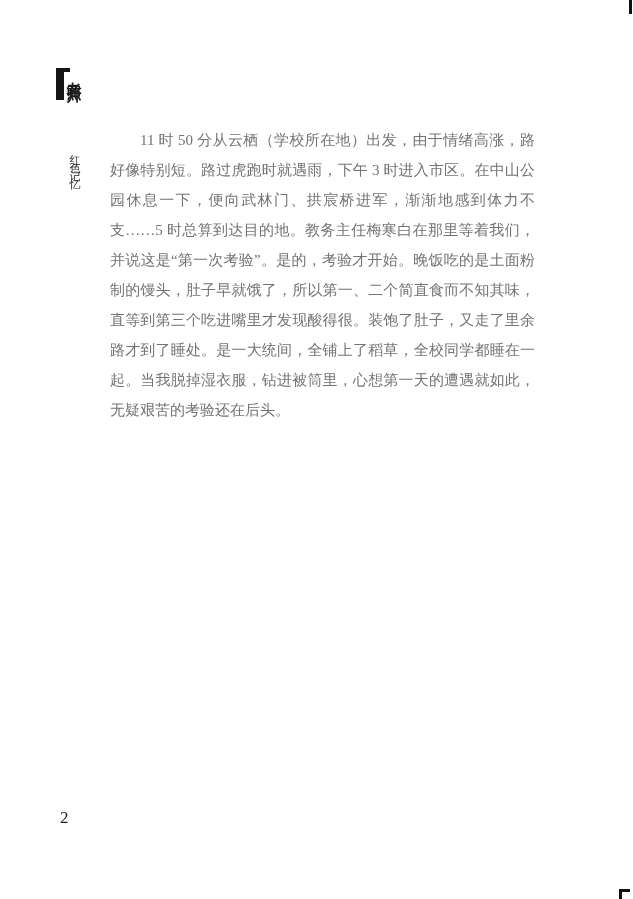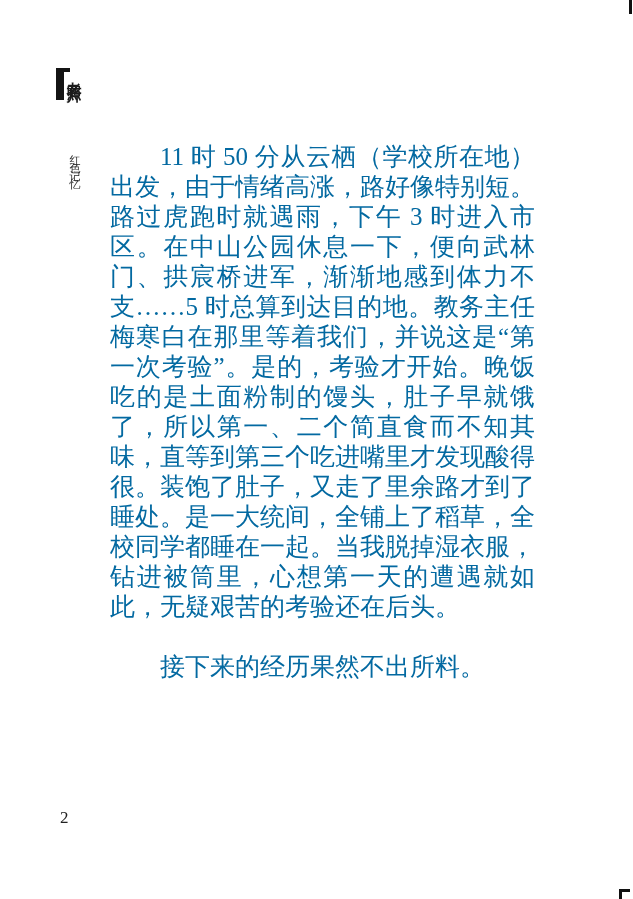--- a/index.html
+++ b/index.html
@@ -63,26 +63,26 @@
     font-size: 11px;
     letter-spacing: 8px;
     color: #2a2a2a;
     white-space: nowrap;
   }
 
   
   .body-text {
     position: absolute;
     left: 110px;
-    top: 142px;
+    top: 125px;
     width: 425px;
-    font-size: 25px;
+    font-size: 15px;
     line-height: 30px;
     text-align: justify;
-    color: #0369a1;
+    color: #737373;
   }
   .body-text p {
     margin: 0;
     text-indent: 2em;
   }
   .body-text p.gap-before {
     margin-top: 30px;
   }
 
   
@@ -134,21 +134,20 @@
     <div class="bracket">
       <span class="v"></span>
       <span class="h"></span>
     </div>
     <div class="series-title">老照片</div>
     <div class="series-subtitle">红色记忆</div>
   </div>
 
   <div class="body-text">
     <p>11 时 50 分从云栖（学校所在地）出发，由于情绪高涨，路好像特别短。路过虎跑时就遇雨，下午 3 时进入市区。在中山公园休息一下，便向武林门、拱宸桥进军，渐渐地感到体力不支……5 时总算到达目的地。教务主任梅寒白在那里等着我们，并说这是“第一次考验”。是的，考验才开始。晚饭吃的是土面粉制的馒头，肚子早就饿了，所以第一、二个简直食而不知其味，直等到第三个吃进嘴里才发现酸得很。装饱了肚子，又走了里余路才到了睡处。是一大统间，全铺上了稻草，全校同学都睡在一起。当我脱掉湿衣服，钻进被筒里，心想第一天的遭遇就如此，无疑艰苦的考验还在后头。</p>
-    <p class="gap-before">接下来的经历果然不出所料。</p>
   </div>
 
   <div class="page-number">2</div>
 
   <div class="artifact-bottom-right">
     <span class="h"></span>
     <span class="v"></span>
   </div>
 
 </div>

